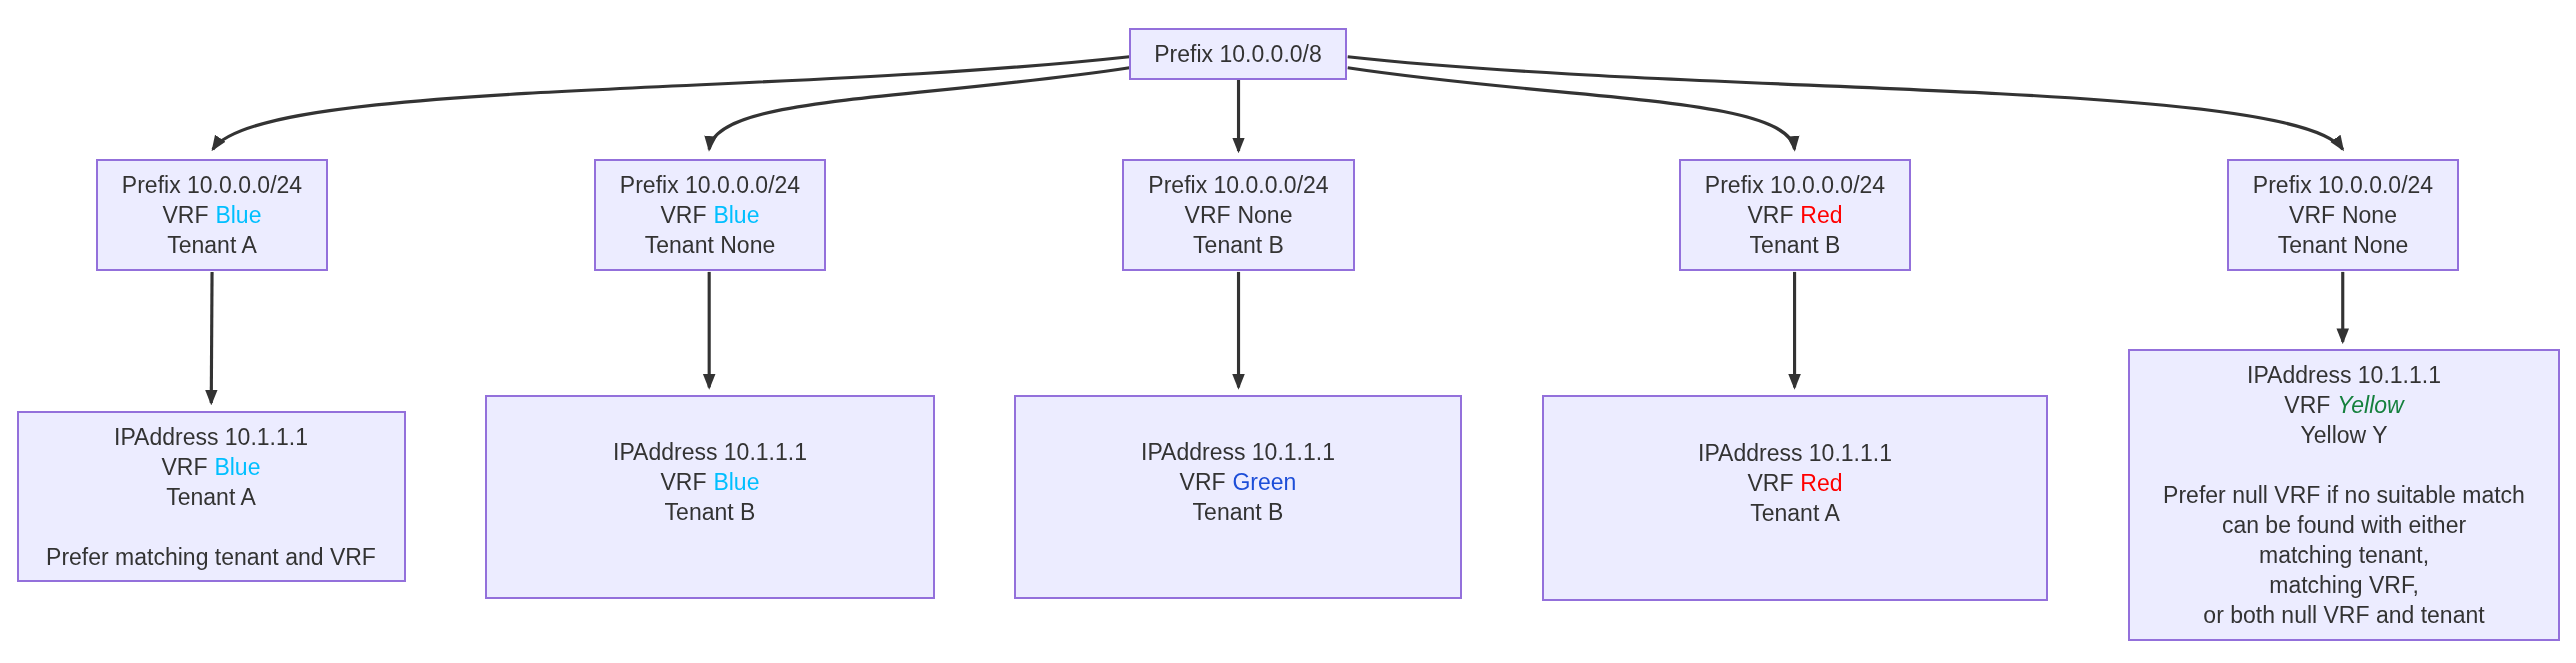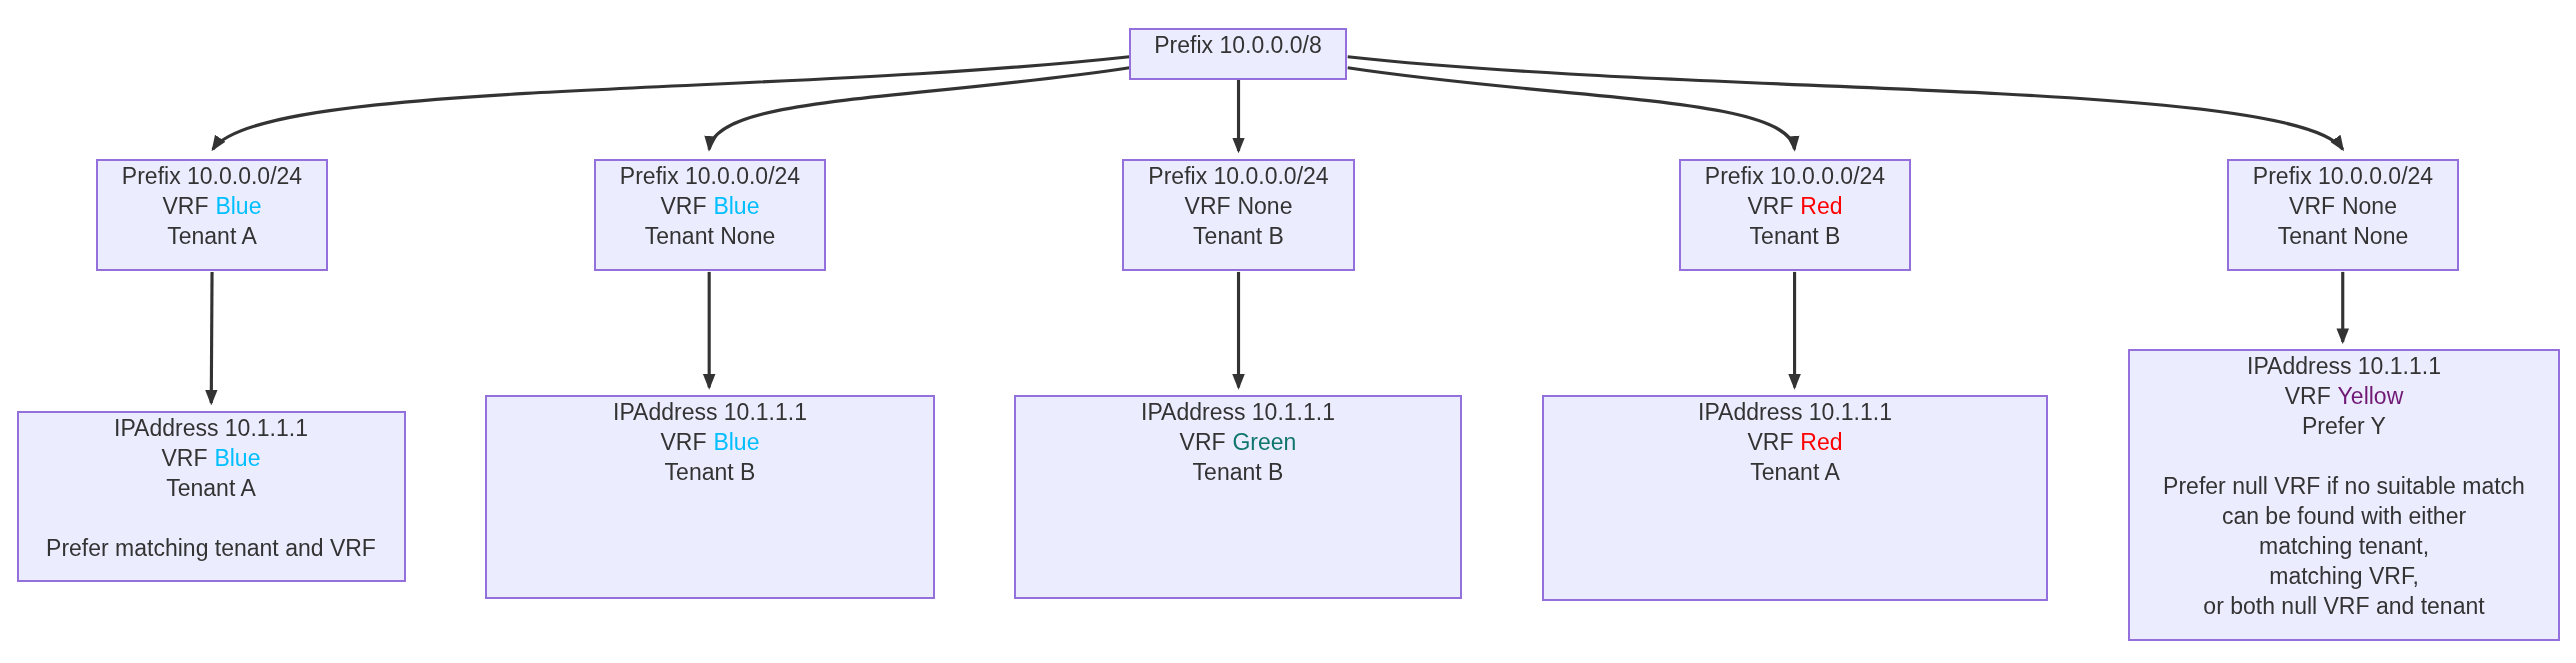--- a/index.html
+++ b/index.html
@@ -33,20 +33,21 @@
     stroke-width: 4px;
   }
   .node {
     position: absolute;
     z-index: 1;
     background: var(--node-fill);
     border: 2.4px solid var(--node-border);
     display: flex;
     flex-direction: column;
     align-items: center;
+    justify-content: center;
     text-align: center;
     font-size: 23px;
     line-height: 30px;
     color: var(--text);
   }
   .tline { white-space: pre; }
   .vrfv { margin-left: 0.30em; }
   .spacer { height: 30px; }
   .note {
     white-space: pre;
@@ -120,36 +121,36 @@
 
   <div class="node" style="left:485px; top:395px; width:450px; height:204px;">
     <div class="tline">IPAddress 10.1.1.1</div>
     <div class="tline"><span>VRF</span><span class="vrfv" style="color: rgb(0, 191, 255);">Blue</span></div>
     <div class="tline">Tenant B</div>
     <div class="spacer"></div>
   </div>
 
   <div class="node" style="left:1014px; top:395px; width:448px; height:204px;">
     <div class="tline">IPAddress 10.1.1.1</div>
-    <div class="tline"><span>VRF</span><span class="vrfv" style="color: #0f766e;">Green</span></div>
+    <div class="tline"><span>VRF</span><span class="vrfv" style="color: #1d4ed8;">Green</span></div>
     <div class="tline">Tenant B</div>
     <div class="spacer"></div>
   </div>
 
   <div class="node" style="left:1542px; top:395px; width:506px; height:206px;">
     <div class="tline">IPAddress 10.1.1.1</div>
     <div class="tline"><span>VRF</span><span class="vrfv" style="color: rgb(255, 0, 0);">Red</span></div>
     <div class="tline">Tenant A</div>
     <div class="spacer"></div>
   </div>
 
   <div class="node" style="left:2128px; top:349px; width:432px; height:292px;">
     <div class="tline">IPAddress 10.1.1.1</div>
-    <div class="tline"><span>VRF</span><span class="vrfv" style="color: #701a75;">Yellow</span></div>
-    <div class="tline">Prefer Y</div>
+    <div class="tline"><span>VRF</span><span class="vrfv" style="color: #15803d; font-style: italic;">Yellow</span></div>
+    <div class="tline">Yellow Y</div>
     <div class="spacer"></div>
     <div class="note">Prefer null VRF if no suitable match
 can be found with either
 matching tenant,
 matching VRF,
 or both null VRF and tenant</div>
   </div>
 
 </div>
 

